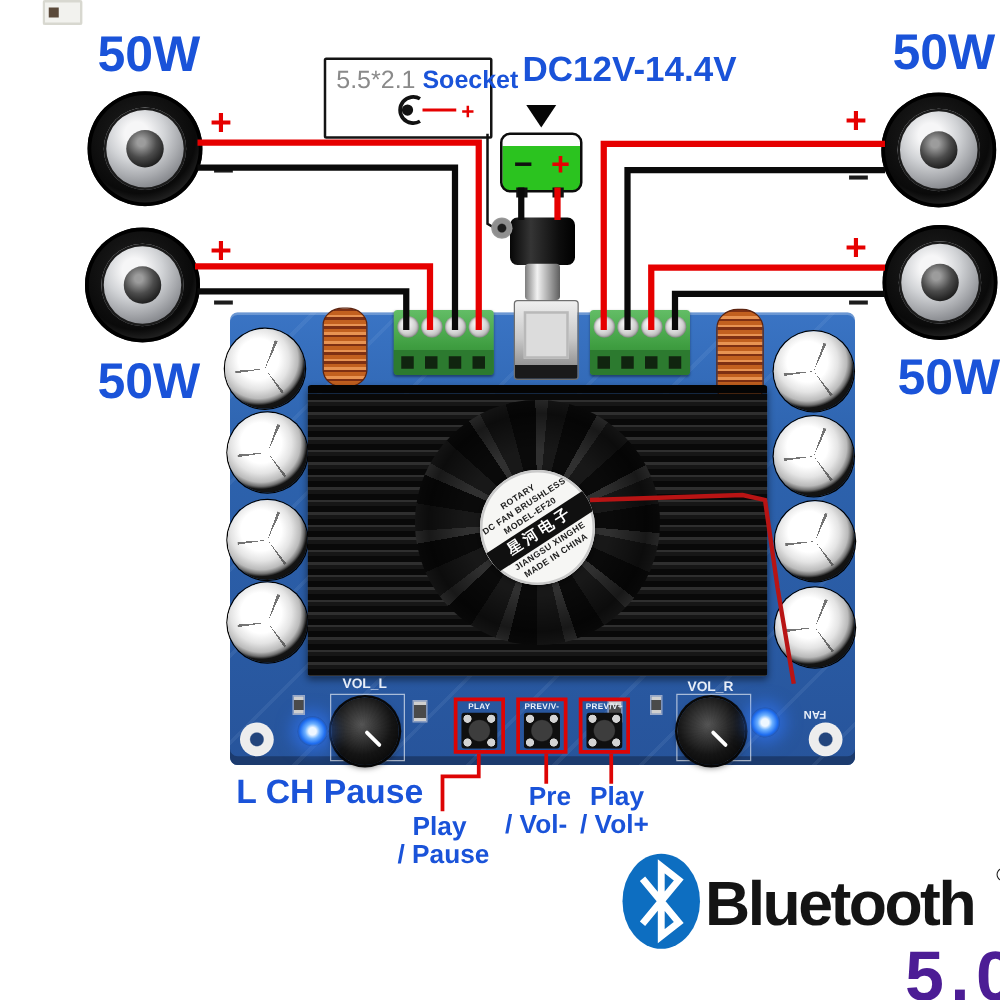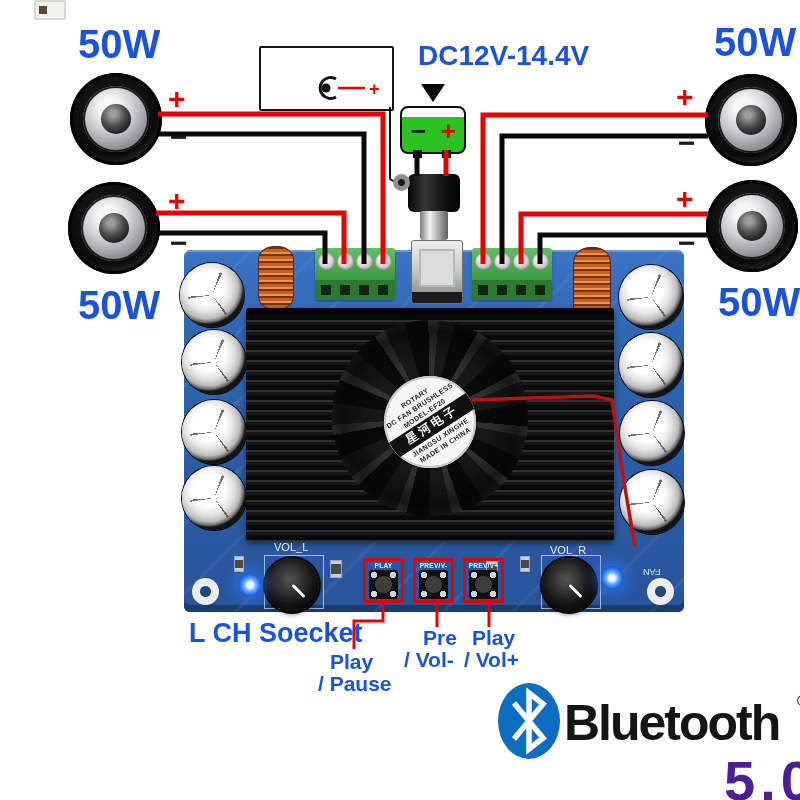--- a/index.html
+++ b/index.html
@@ -96,21 +96,21 @@
   .fan-band{background:#101010;color:#fff;font-size:12px;letter-spacing:3px;padding:1px 0;margin:1px 0;}
 
   .knob{position:absolute;width:54px;height:54px;border-radius:50%;z-index:3;
     background:radial-gradient(circle at 45% 40%,rgba(90,90,90,.9),rgba(20,20,20,.95) 55%,#040404 90%),
       repeating-conic-gradient(#151515 0 5deg,#2b2b2b 5deg 10deg);
     box-shadow:0 2px 5px rgba(0,0,0,.55),0 0 0 2px #0a0a0a;}
   .knob::after{content:'';position:absolute;left:50%;top:50%;width:3px;height:17px;margin-left:-1.5px;
     background:#fff;transform-origin:top center;transform:rotate(-45deg);border-radius:2px;}
   .knob-outline{position:absolute;border:1px solid rgba(255,255,255,.6);z-index:2;}
 
-  .silk{position:absolute;color:#e8eef8;font-weight:normal;z-index:3;}
+  .silk{position:absolute;color:#e8eef8;font-weight:bold;z-index:3;}
 
   .btnbox{position:absolute;width:41px;height:45px;border:3px solid #dd0404;z-index:4;
     box-sizing:border-box;display:flex;flex-direction:column;align-items:center;padding-top:1px;}
   .btn-silk{font-size:6.5px;font-weight:bold;color:#eef3fb;letter-spacing:.3px;}
   .tact{width:29px;height:29px;margin-top:1px;border-radius:3px;
     background:
       radial-gradient(circle at 5px 5px,#d4d4d4 3px,transparent 3.5px),
       radial-gradient(circle at 24px 5px,#d4d4d4 3px,transparent 3.5px),
       radial-gradient(circle at 5px 24px,#d4d4d4 3px,transparent 3.5px),
       radial-gradient(circle at 24px 24px,#d4d4d4 3px,transparent 3.5px),
@@ -168,20 +168,24 @@
   <div class="abs plus" style="left:134px;top:84px;">+</div>
   <div class="abs minus" style="left:136px;top:122px;">−</div>
   <div class="abs plus" style="left:134px;top:186px;">+</div>
   <div class="abs minus" style="left:136px;top:228px;">−</div>
   <div class="abs plus" style="left:642px;top:82px;">+</div>
   <div class="abs minus" style="left:644px;top:128px;">−</div>
   <div class="abs plus" style="left:642px;top:184px;">+</div>
   <div class="abs minus" style="left:644px;top:228px;">−</div>
 
   <div class="abs socket-box z4">
+    <div class="socket-line">
+      <span class="socket-size">5.5*2.1</span>
+      <span class="socket-name">Soecket</span>
+    </div>
     <svg class="abs" style="left:50px;top:26px;" width="80" height="28" viewBox="0 0 80 28">
       <path d="M25 5 A10.5 10.5 0 1 0 25 23" fill="none" stroke="#111" stroke-width="3"></path>
       <circle cx="15" cy="14" r="4.5" fill="#111"></circle>
       <line x1="27" y1="14" x2="54" y2="14" stroke="#e60000" stroke-width="2.5"></line>
       <text x="58" y="21" fill="#e60000" font-size="18" font-weight="bold">+</text>
     </svg>
   </div>
 
   <div class="abs blue dc-label" style="left:384px;top:40px;">DC12V-14.4V</div>
   <div class="abs tri-down z4"></div>
@@ -297,21 +301,21 @@
 
     <polyline points="438,400 560,396 578,400 588,470 601,547" fill="none" stroke="#b81414" stroke-width="3.5"></polyline>
 
     <polyline points="356,107 356,179 361,182" fill="none" stroke="#111" stroke-width="2"></polyline>
 
     <polyline points="349,603 349,621 320,621 320,649" fill="none" stroke="#dd0404" stroke-width="3"></polyline>
     <line x1="403" y1="603" x2="403" y2="627" stroke="#dd0404" stroke-width="3"></line>
     <line x1="455" y1="603" x2="455" y2="627" stroke="#dd0404" stroke-width="3"></line>
   </svg>
 
-  <div class="abs blue ch-label z6" style="left:155px;top:618px;">L CH Soecket</div>
+  <div class="abs blue ch-label z6" style="left:155px;top:618px;">L CH Pause</div>
   <div class="abs blue btn-note z6" style="left:296px;top:651px;">Play</div>
   <div class="abs blue btn-note z6" style="left:284px;top:673px;">/ Pause</div>
   <div class="abs blue btn-note z6" style="left:389px;top:627px;">Pre</div>
   <div class="abs blue btn-note z6" style="left:370px;top:649px;">/ Vol-</div>
   <div class="abs blue btn-note z6" style="left:438px;top:627px;">Play</div>
   <div class="abs blue btn-note z6" style="left:430px;top:649px;">/ Vol+</div>
 
   <svg class="abs z6" style="left:463px;top:682px;" width="64" height="78" viewBox="0 0 64 78">
     <ellipse cx="32" cy="39" rx="31" ry="38" fill="#0d6ec1"></ellipse>
     <path d="M17 21 L46 56 L32 67 L32 11 L46 22 L17 57" fill="none" stroke="#fff" stroke-width="5.5" stroke-linejoin="miter"></path>

